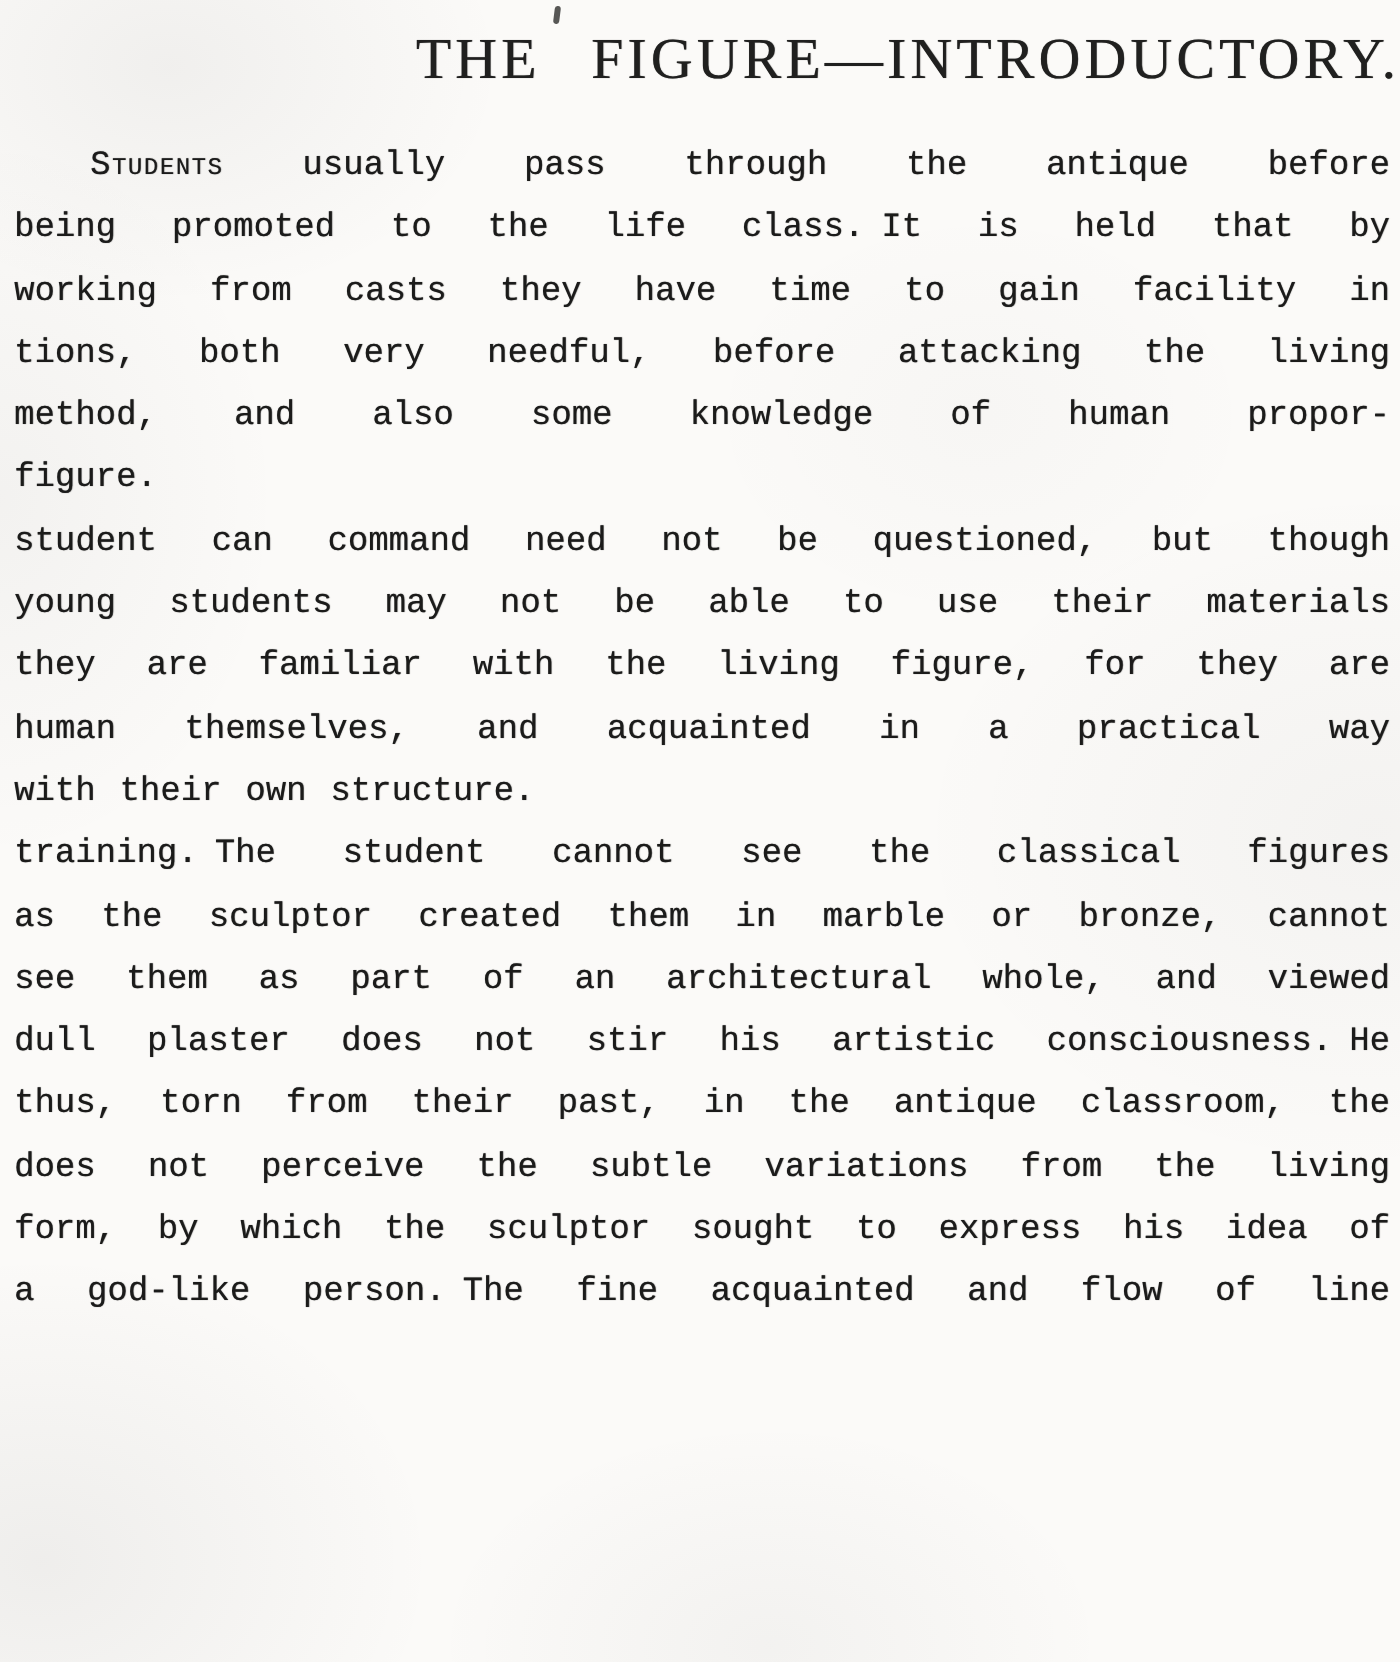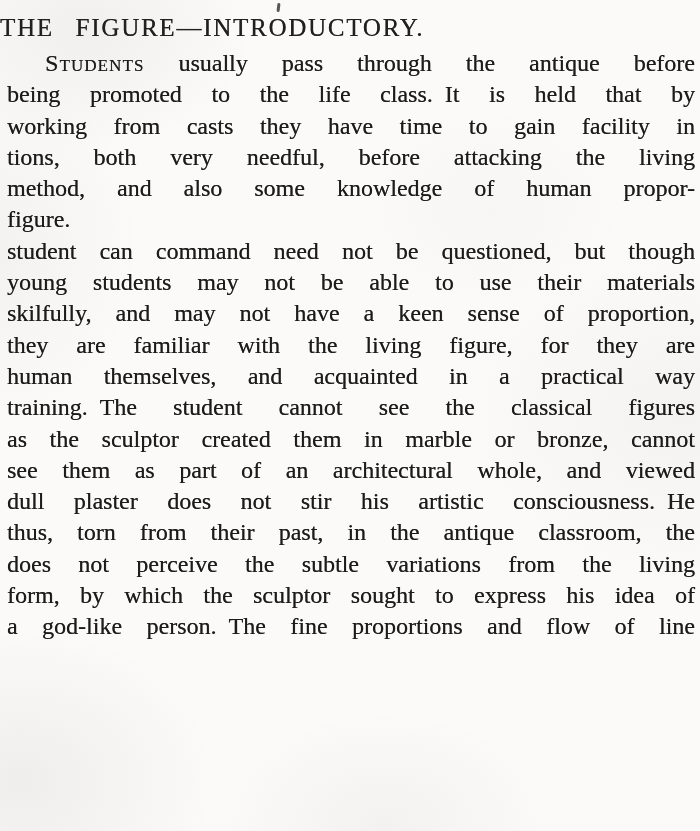--- a/index.html
+++ b/index.html
@@ -15,35 +15,36 @@
       radial-gradient(240px 170px at 12% 4%, rgba(40,40,40,0.05), transparent 70%),
       radial-gradient(200px 260px at 0% 30%, rgba(40,40,40,0.04), transparent 70%),
       radial-gradient(320px 240px at 98% 50%, rgba(40,40,40,0.035), transparent 72%),
       radial-gradient(280px 220px at 3% 94%, rgba(40,40,40,0.06), transparent 70%),
       radial-gradient(240px 160px at 55% 99%, rgba(40,40,40,0.04), transparent 70%),
       radial-gradient(200px 150px at 70% 25%, rgba(40,40,40,0.02), transparent 70%),
       #fbfaf8;
   }
   .title {
     margin: 14px 0 0 0;
-    text-align: left;
-    font-size: 25px;
+    text-align: right;
+    font-size: 29px;
     font-weight: 400;
     letter-spacing: 0.07em;
     word-spacing: 0.55em;
     color: #20201f;
     text-shadow: 0.2px 0.2px 0.4px rgba(25,25,25,0.7);
   }
   .body {
-    margin-top: 6px;
+    margin-top: 21px;
     padding: 0 5px 0 7px;
-    font-size: 24px;
+    font-size: 17px;
     line-height: 31.3px;
     word-spacing: 0.1em;
     text-shadow: 0.2px 0.2px 0.45px rgba(25,25,25,0.72);
+    font-family: Liberation Mono, monospace;
   }
   .line {
     text-align: justify;
     text-align-last: justify;
   }
   .line.short { text-align-last: left; }
   .line.indent { text-indent: 38px; }
   .sc { font-variant: small-caps; letter-spacing: 0.045em; }
   .speck {
     position: absolute;
@@ -69,27 +70,27 @@
 
     <div class="line indent"><span class="sc">Students</span> <span>usually pass through the antique before</span></div>
     <div class="line">being promoted to the life class. It is held that by</div>
     <div class="line">working from casts they have time to gain facility in</div>
     <div class="line">tions, both very needful, before attacking the living</div>
     <div class="line">method, and also some knowledge of human propor-</div>
     <div class="line short">figure.</div>
 
     <div class="line">student can command need not be questioned, but though</div>
     <div class="line">young students may not be able to use their materials</div>
-    <div class="line">skilfully, and may not have a keen sense of proportion,</div>
     <div class="line">they are familiar with the living figure, for they are</div>
     <div class="line">human themselves, and acquainted in a practical way</div>
+    <div class="line short">with their own structure.</div>
 
     <div class="line">training. The student cannot see the classical figures</div>
     <div class="line">as the sculptor created them in marble or bronze, cannot</div>
     <div class="line">see them as part of an architectural whole, and viewed</div>
     <div class="line">dull plaster does not stir his artistic consciousness. He</div>
     <div class="line">thus, torn from their past, in the antique classroom, the</div>
     <div class="line">does not perceive the subtle variations from the living</div>
     <div class="line">form, by which the sculptor sought to express his idea of</div>
-    <div class="line">a god-like person. The fine proportions and flow of line</div>
+    <div class="line">a god-like person. The fine acquainted and flow of line</div>
 
   </div>
 </div>
 
 </body></html>

